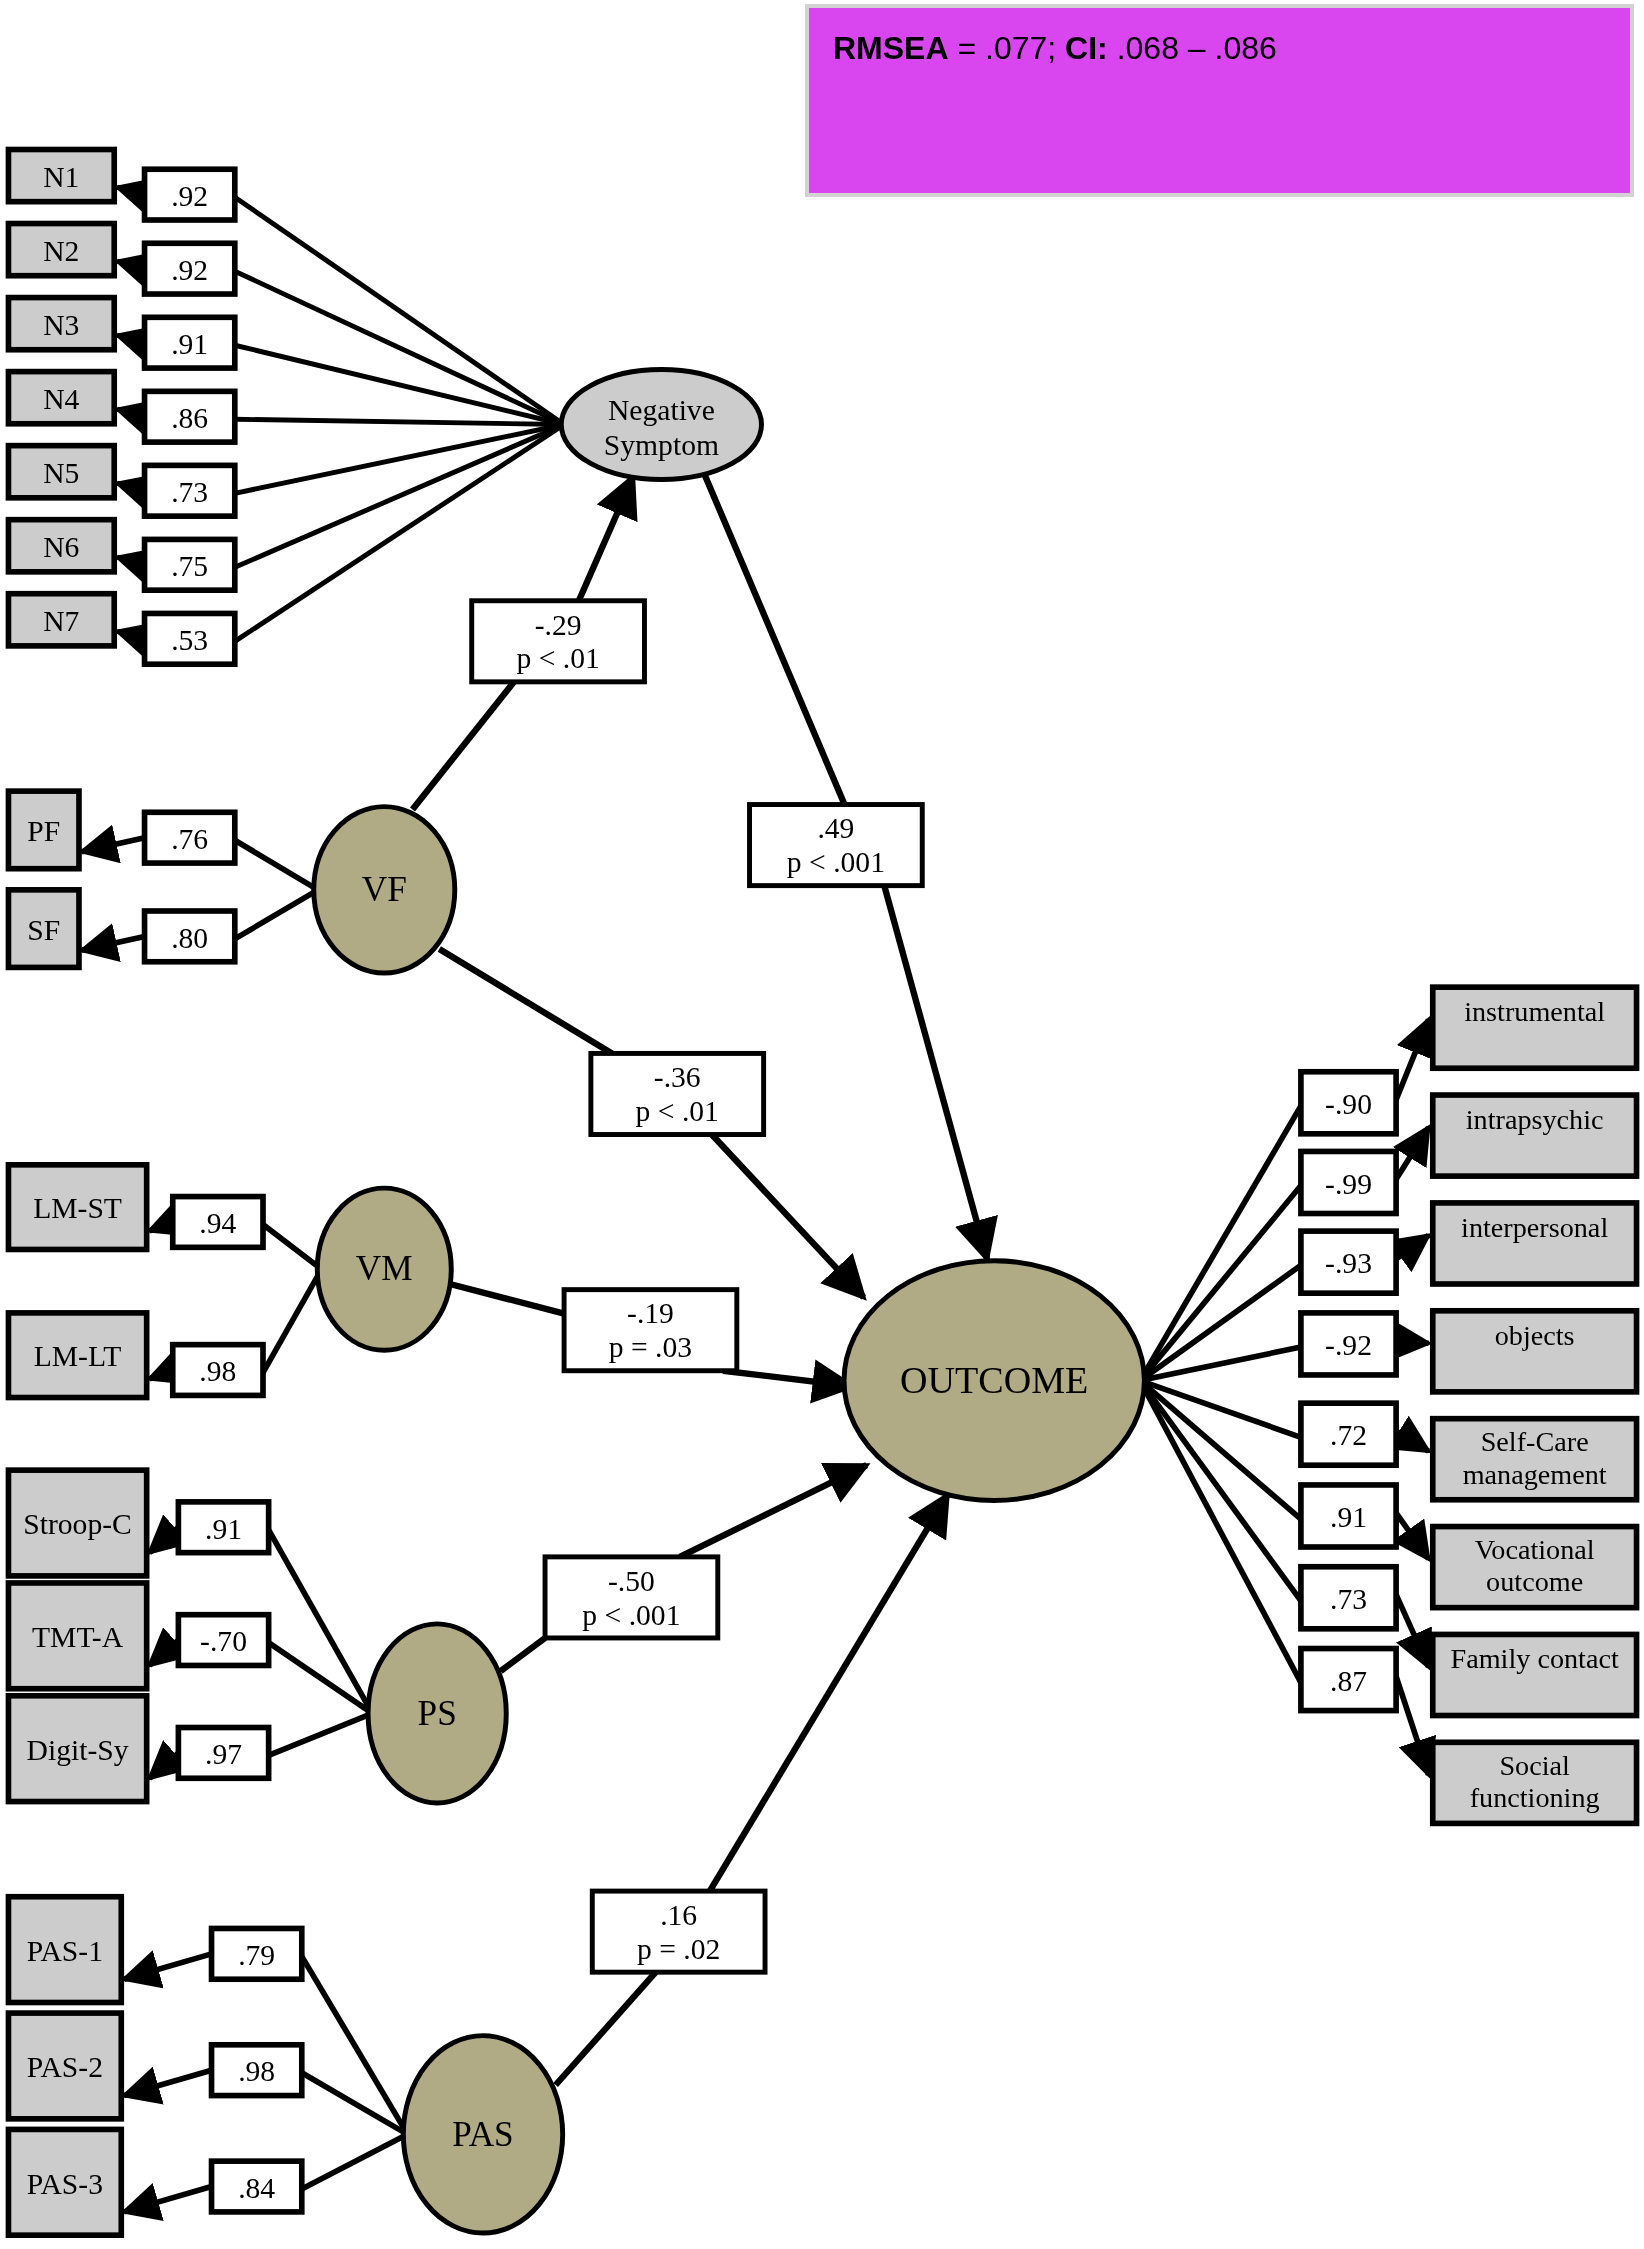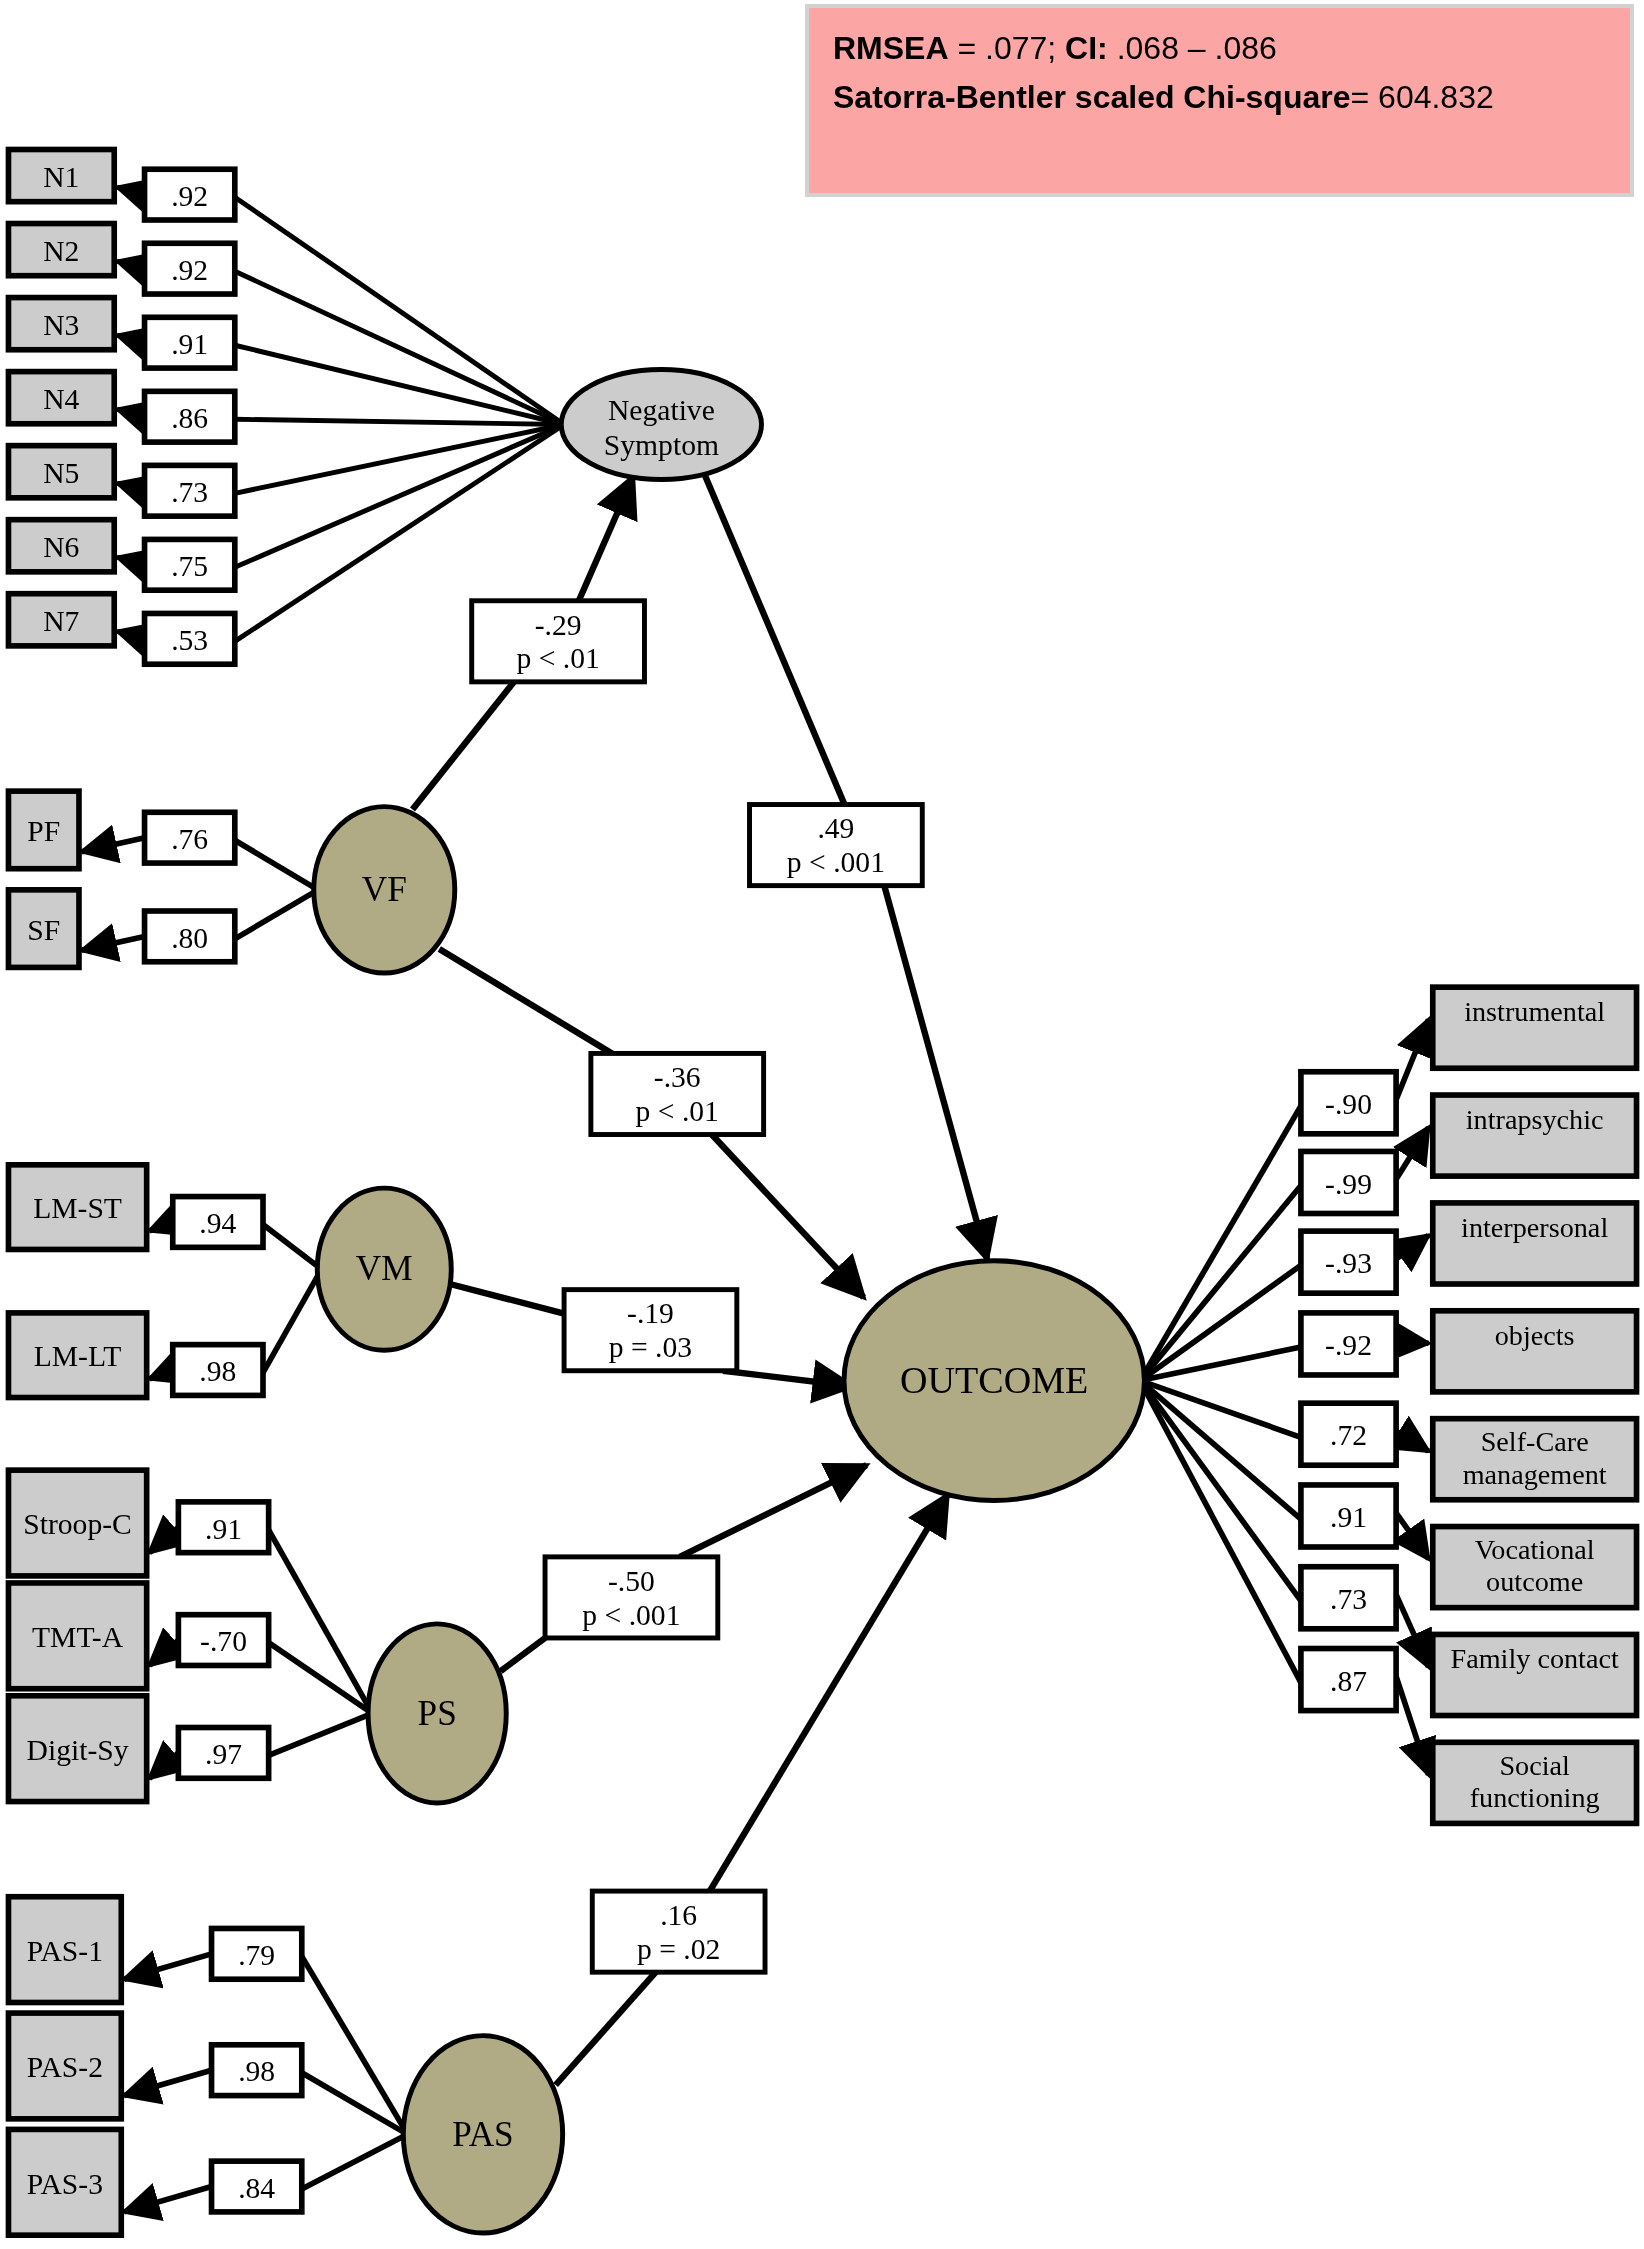--- a/index.html
+++ b/index.html
@@ -1,20 +1,20 @@
 <!DOCTYPE html>
 <html style="font-size:11.3px"><head>
 <meta charset="utf-8">
 <style>
   html,body{margin:0;padding:0;background:#fff;}
   body{font-family:"Liberation Serif", serif;}
   #stage{position:relative;width:1645px;height:2250px;background:#fff;overflow:hidden;}
   svg{position:absolute;left:0;top:0;width:1645px;height:2250px;}
   .statbox{
-    position:absolute;background:#fca5a5;border:4.2px solid #d2d2d2;
+    position:absolute;background:#d946ef;border:4.2px solid #d2d2d2;
     box-sizing:border-box;padding:15.5px 21px 18.3px 24px;
   }
   .statline{
     font-family:"Liberation Sans", sans-serif;
     font-size:32px;line-height:1.55;color:#000;white-space:nowrap;
   }
   .statline b{font-weight:bold;}
   .statline .nrm{font-weight:normal;}
 </style>
 </head>
@@ -229,19 +229,16 @@
         <text x="895.5" y="2304" text-anchor="middle" font-family="&quot;Liberation Serif&quot;, serif" font-size="42" fill="#000">p &lt; .001</text>
         <text x="962.5" y="2730" text-anchor="middle" font-family="&quot;Liberation Serif&quot;, serif" font-size="42" fill="#000">.16</text>
         <text x="962.5" y="2778" text-anchor="middle" font-family="&quot;Liberation Serif&quot;, serif" font-size="42" fill="#000">p = .02</text>
       </g>
   </svg>
 
   <div class="statbox" style="left:805px;top:4.2px;width:829px;height:193px;">
     <div class="statline">
       <b>RMSEA</b><span class="nrm"> = .077; </span><b>CI:</b><span class="nrm"> .068 – .086</span>
     </div>
-    <div class="statline">
-      <b>Satorra-Bentler scaled Chi-square</b><span class="nrm">= 604.832</span>
-    </div>
   </div>
 
 </div>
 
 
 </body></html>

